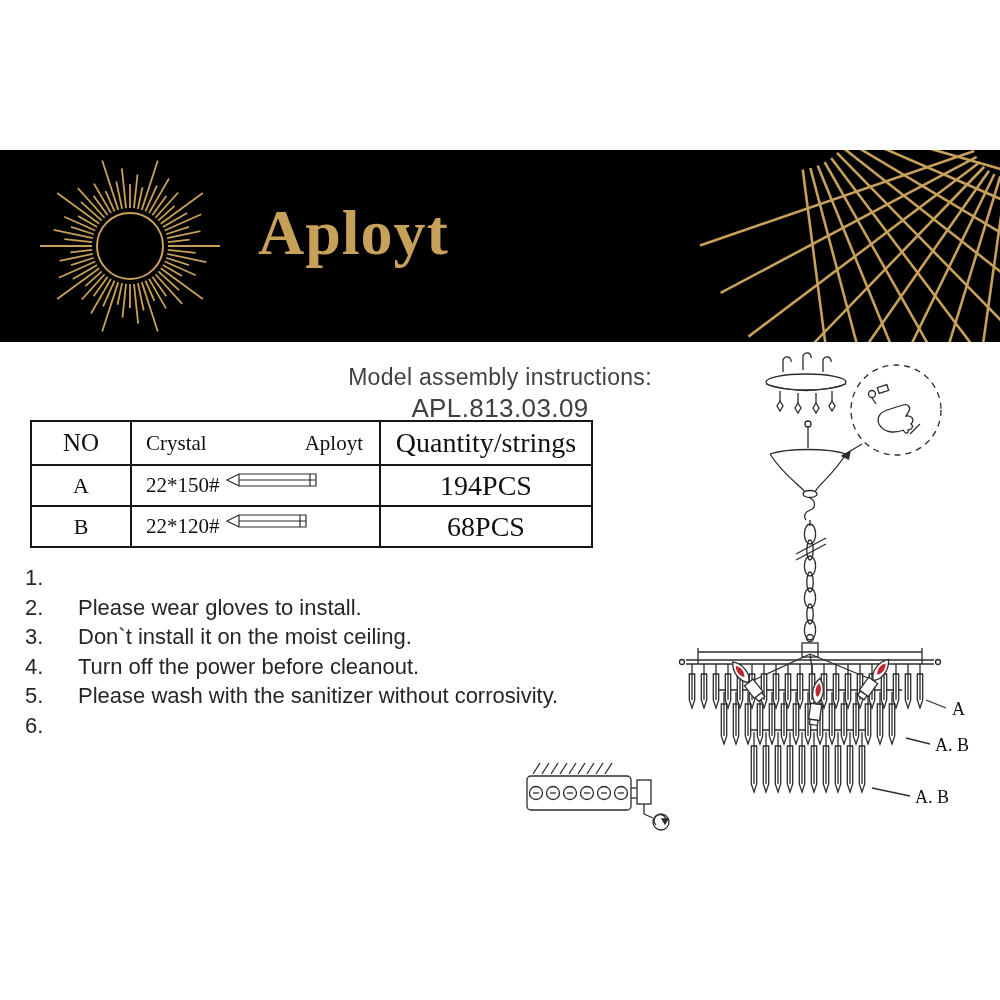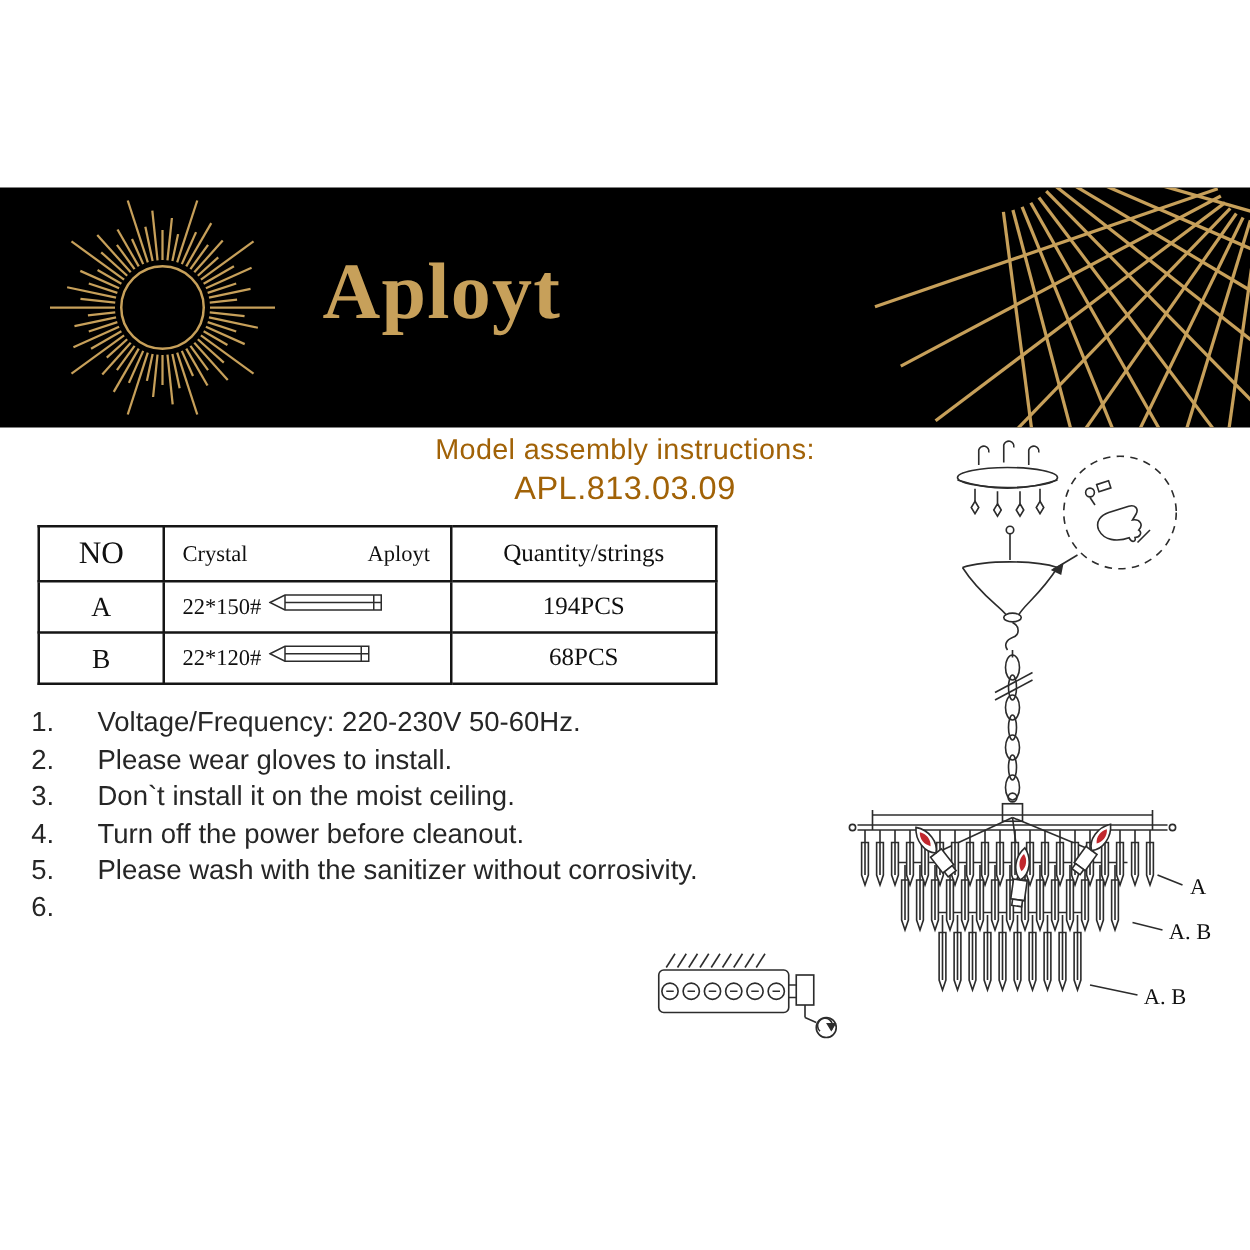--- a/index.html
+++ b/index.html
@@ -8,33 +8,33 @@
 
   .page { position:absolute; inset:0; background:#fff; }
 
   
   .banner { position:absolute; left:0; top:150px; width:1000px; height:192px; background:#000000; overflow:hidden; }
   .banner svg { position:absolute; left:0; top:0; }
   .brand-name { position:absolute; left:258px; top:46px; font-family:"Liberation Serif",serif;
                 font-size:64px; font-weight:600; color:#c7a05a; letter-spacing:1px; }
 
   
-  .header-block { position:absolute; top:346px; left:0; width:1000px; text-align:center; color:#a16207; }
+  .header-block { position:absolute; top:364px; left:0; width:1000px; text-align:center; color:#404040; }
   .header-line1 { font-size:23px; letter-spacing:.3px; }
   .header-line2 { font-size:26px; margin-top:2px; letter-spacing:.4px; }
 
   
   .spec-table { position:absolute; top:420px; left:30px; border-collapse:collapse;
                 font-family:"Liberation Serif",serif; color:#101010; }
   .spec-table td, .spec-table th { border:2px solid #151515; padding:0; font-weight:normal; }
   .spec-table tr:first-child td, .spec-table tr:first-child th { height:44px; }
   .spec-table tr { height:41px; }
   .c1 { width:100px; text-align:center; font-size:22px; }
-  .c2 { width:230px; font-size:18px; }
-  .c3 { width:212px; text-align:center; font-size:20px; }
+  .c2 { width:249px; font-size:21px; }
+  .c3 { width:212px; text-align:center; font-size:28px; }
   .th-no { font-weight:bold; font-size:25px;margin-left:31px; }
   .c2-head { display:flex; justify-content:space-between; padding:0 16px 0 14px; align-items:center; }
   .c2-row  { display:flex; align-items:flex-start; gap:6px; padding-left:14px; }
   .crystal-icon { display:inline-block; }
 
   
   .list { position:absolute; top:563px; left:25px; width:645px; font-size:22px; color:#262626; }
   .list-item { display:flex; line-height:29.5px; }
   .list-num { width:53px; flex:none; }
 
@@ -188,21 +188,20 @@
         </span>
       </td>
       <td class="c3">68PCS</td>
     </tr>
   </tbody>
     </table>
 
   <div class="list">
     <div class="list-item">
       <span class="list-num">1.</span>
-      <span>Voltage/Frequency: 220-230V 50-60Hz.</span>
     </div>
     <div class="list-item">
       <span class="list-num">2.</span>
       <span>Please wear gloves to install.</span>
     </div>
     <div class="list-item">
       <span class="list-num">3.</span>
       <span>Don`t install it on the moist ceiling.</span>
     </div>
     <div class="list-item">

